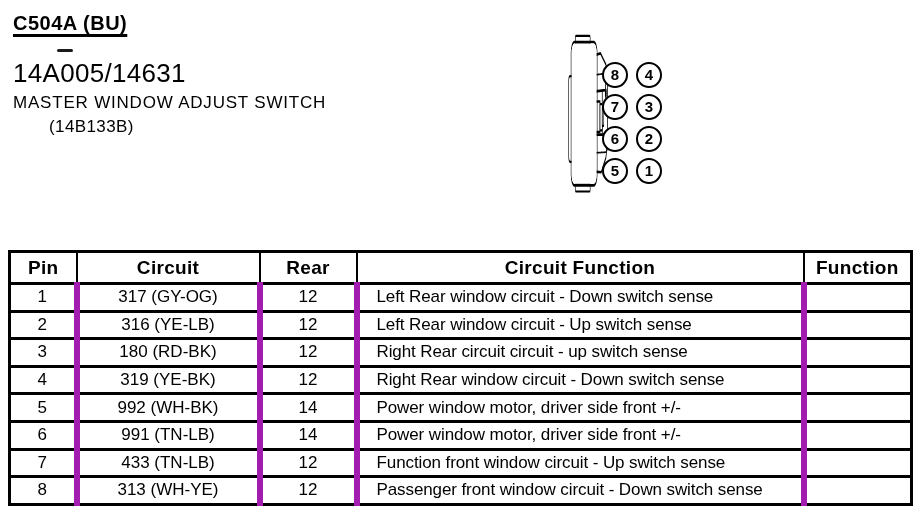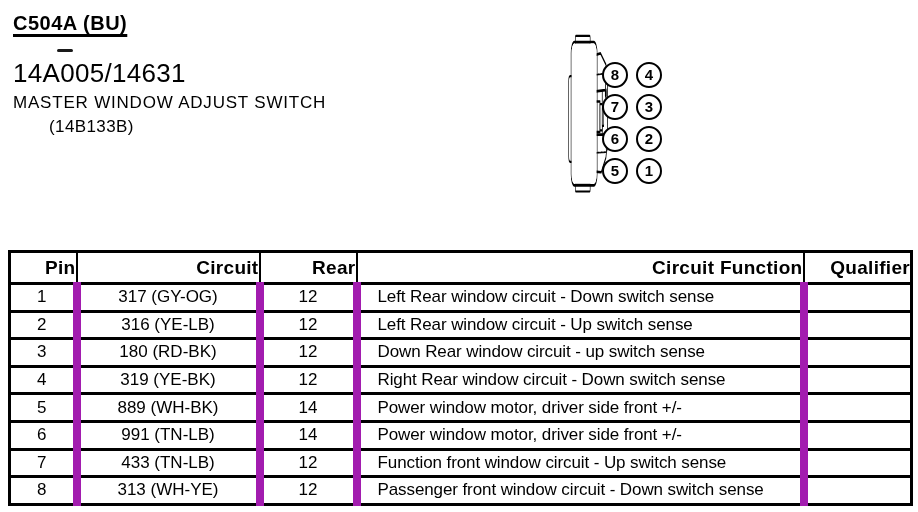--- a/index.html
+++ b/index.html
@@ -55,27 +55,27 @@
     position:absolute; left:8px; top:250px;
     width:902px; border-collapse:collapse; table-layout:fixed;
     border:3px solid #000;
   }
   table.pinout col.c-pin   { width:67px; }
   table.pinout col.c-cir   { width:183px; }
   table.pinout col.c-gau   { width:97px; }
   table.pinout col.c-fun   { width:447px; }
   table.pinout col.c-qua   { width:108px; }
   table.pinout th {
-    height:29px; font-size:19px; font-weight:bold; text-align:right;
+    height:29px; font-size:19px; font-weight:bold; text-align:center;
     border-bottom:3px solid #000; border-left:2px solid #000;
     padding:0; letter-spacing:0.3px;
   }
   table.pinout td {
     height:24.6px; font-size:17px; text-align:center;
-    border-top:3px solid #000; border-left:8px solid #a21caf;
+    border-top:3px solid #000; border-left:6px solid #a21caf;
     padding:0 2px; white-space:nowrap; overflow:hidden;
   }
   table.pinout th:first-child, table.pinout td:first-child { border-left:none; }
   table.pinout td.fn { text-align:left; padding-left:17px; letter-spacing:-0.1px; }
 </style>
 </head>
 <body>
 
 <div class="page">
 
@@ -134,21 +134,21 @@
         <col class="c-gau">
         <col class="c-fun">
         <col class="c-qua">
     </colgroup>
     <thead>
       <tr>
         <th>Pin</th>
         <th>Circuit</th>
         <th>Rear</th>
         <th>Circuit Function</th>
-        <th>Qualifier</th>
+        <th>Function</th>
       </tr>
     </thead>
     <tbody>
     <tr>
       <td>1</td>
       <td>317 (GY-OG)</td>
       <td>12</td>
       <td class="fn">Left Rear window circuit - Down switch sense</td>
       <td></td>
     </tr>
@@ -158,35 +158,35 @@
       <td>316 (YE-LB)</td>
       <td>12</td>
       <td class="fn">Left Rear window circuit - Up switch sense</td>
       <td></td>
     </tr>
 
     <tr>
       <td>3</td>
       <td>180 (RD-BK)</td>
       <td>12</td>
-      <td class="fn">Down Rear window circuit - up switch sense</td>
+      <td class="fn">Right Rear circuit circuit - up switch sense</td>
       <td></td>
     </tr>
 
     <tr>
       <td>4</td>
       <td>319 (YE-BK)</td>
       <td>12</td>
       <td class="fn">Right Rear window circuit - Down switch sense</td>
       <td></td>
     </tr>
 
     <tr>
       <td>5</td>
-      <td>889 (WH-BK)</td>
+      <td>992 (WH-BK)</td>
       <td>14</td>
       <td class="fn">Power window motor, driver side front +/-</td>
       <td></td>
     </tr>
 
     <tr>
       <td>6</td>
       <td>991 (TN-LB)</td>
       <td>14</td>
       <td class="fn">Power window motor, driver side front +/-</td>

